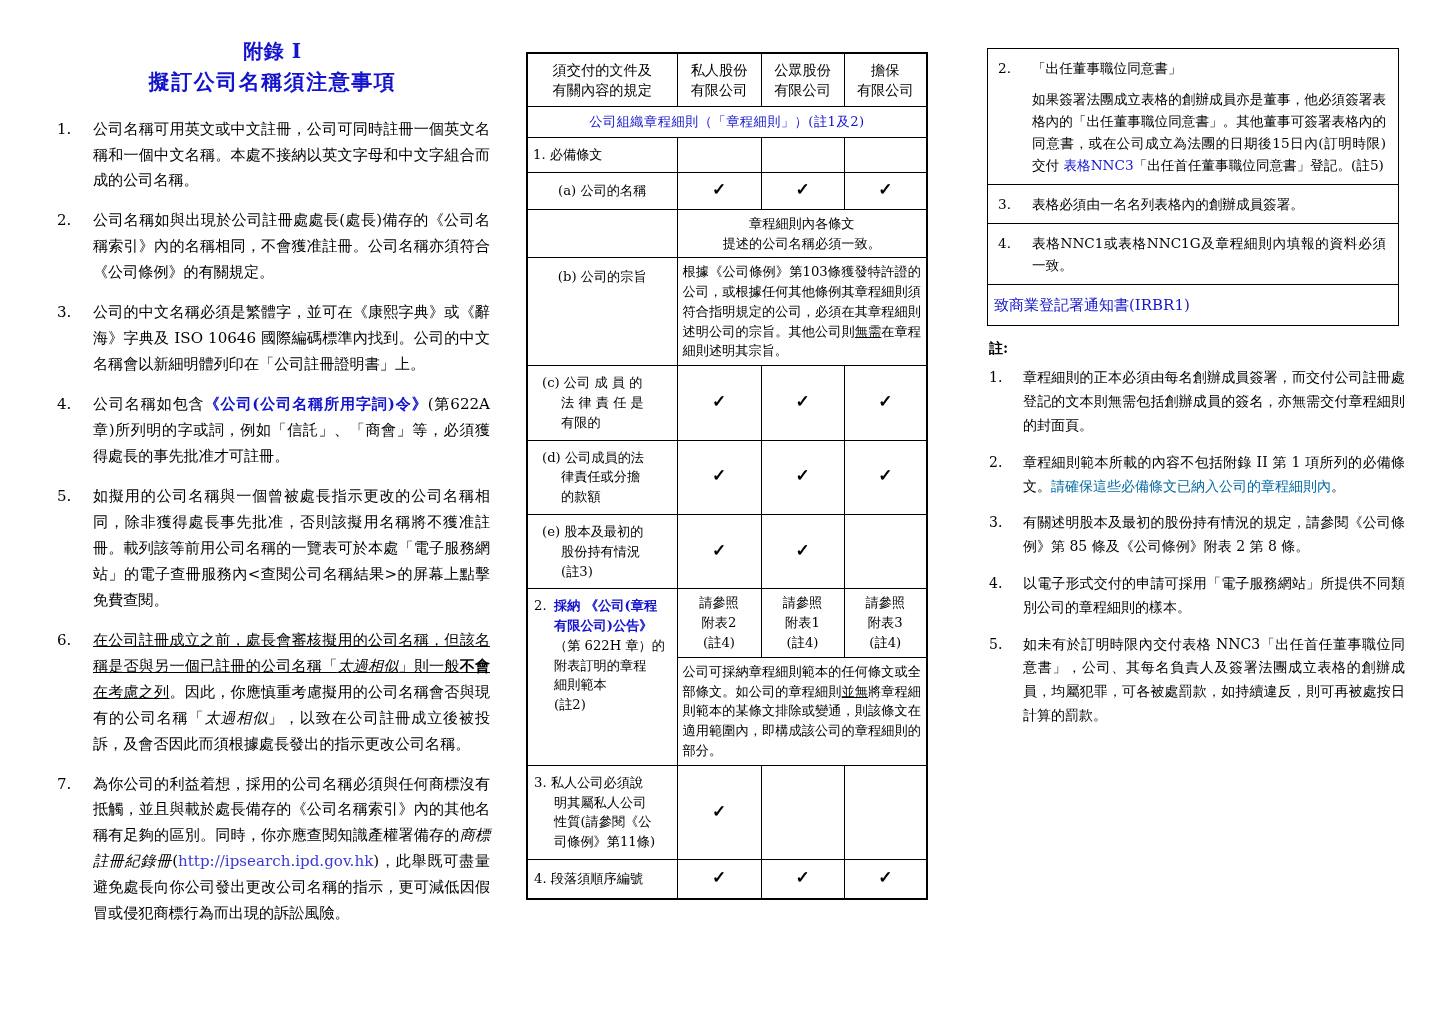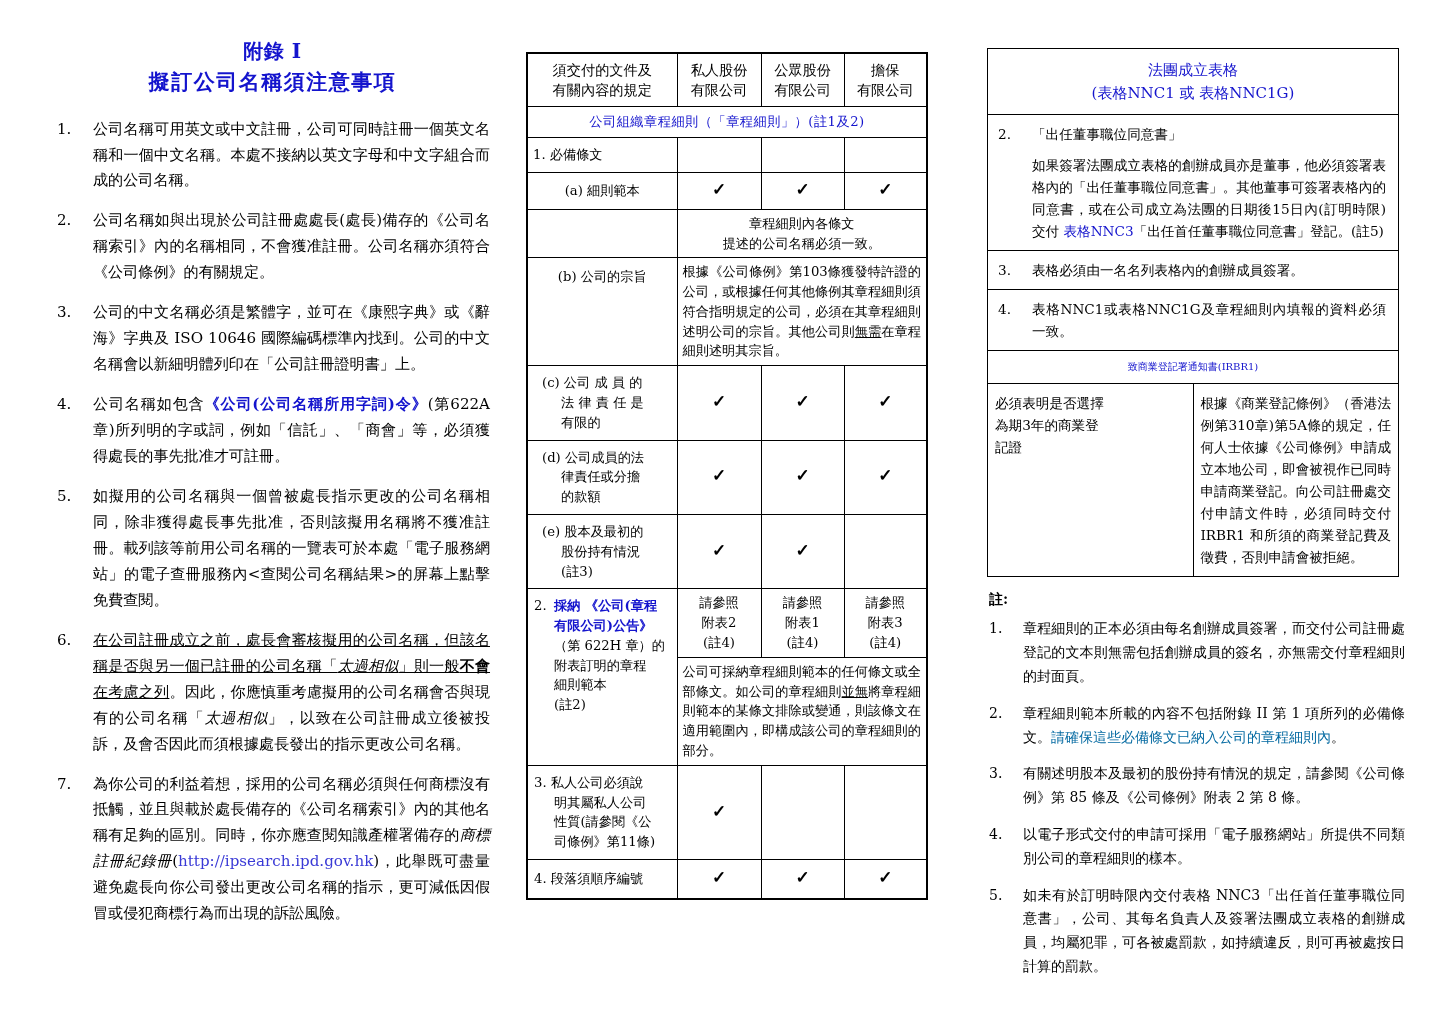--- a/index.html
+++ b/index.html
@@ -129,23 +129,22 @@
     vertical-align: top;
   }
   table.rt td.title {
     text-align: center;
     color: #1414cd;
     font-size: 15px;
     line-height: 1.5;
     padding: 10px 6px;
   }
   table.rt td.bar {
-    text-align: center;
     color: #1414cd;
-    font-size: 10px;
+    font-size: 15px;
     padding: 8px 6px;
   }
   .rnum {
     display: inline-block;
     width: 34px;
     vertical-align: top;
   }
   .rbody { display: inline-block; width: calc(100% - 36px); vertical-align: top; text-align: justify; text-justify: inter-ideograph;}
   .sub { margin-top: 9px; }
   .notes-hd { font-weight: bold; font-size: 14px; margin: 14px 0 8px 2px; }
@@ -230,21 +229,21 @@
         </tr>
 
         <tr>
           <td class="lbl" style="padding:7px 5px;">1. 必備條文</td>
           <td></td>
           <td></td>
           <td></td>
         </tr>
 
         <tr>
-          <td class="ctr" style="padding:8px 5px;">(a) 細則範本</td>
+          <td class="ctr" style="padding:8px 5px;">(a) 公司的名稱</td>
           <td class="ctr"><span class="check">✓</span></td>
           <td class="ctr"><span class="check">✓</span></td>
           <td class="ctr"><span class="check">✓</span></td>
         </tr>
 
         <tr>
           <td></td>
           <td class="ctrpara" colspan="3">
             <span>章程細則內各條文</span><br>
             <span>提述的公司名稱必須一致。</span>
@@ -359,26 +358,20 @@
           <td class="ctr"><span class="check">✓</span></td>
         </tr>
       </tbody>
     </table>
   </div>
 
   <div class="col col-right">
     <table class="rt">
       <tbody>
         <tr>
-          <td class="title" colspan="2">
-            <span>法團成立表格</span><br>
-            <span>(表格NNC1 或 表格NNC1G)</span>
-          </td>
-        </tr>
-        <tr>
           <td colspan="2">
             <span class="rnum">2.</span><span class="rbody">
               <span>「出任董事職位同意書」</span>
               <span class="sub" style="display:block">
                 <span>如果簽署法團成立表格的創辦成員亦是董事，他必須簽署表格內的「出任董事職位同意書」。其他董事可簽署表格內的同意書，或在公司成立為法團的日期後15日內(訂明時限)交付 </span><span class="blue">表格NNC3</span><span>「出任首任董事職位同意書」登記。(註5)</span>
               </span>
             </span>
           </td>
         </tr>
         <tr>
@@ -387,28 +380,20 @@
           </td>
         </tr>
         <tr>
           <td colspan="2">
             <span class="rnum">4.</span><span class="rbody">表格NNC1或表格NNC1G及章程細則內填報的資料必須一致。</span>
           </td>
         </tr>
         <tr>
           <td class="bar" colspan="2">致商業登記署通知書(IRBR1)</td>
         </tr>
-        <tr>
-          <td style="width:150px;padding:8px 4px 8px 7px;">
-            <span class="spread" style="display:inline-block;width:142px">必須表明是否選擇</span>
-            <span class="spread" style="display:inline-block;width:142px">為期3年的商業登</span>
-            <span style="display:inline-block;width:142px">記證</span>
-          </td>
-          <td class="justch" style="padding:8px 7px;">根據《商業登記條例》（香港法例第310章)第5A條的規定，任何人士依據《公司條例》申請成立本地公司，即會被視作已同時申請商業登記。向公司註冊處交付申請文件時，必須同時交付IRBR1 和所須的商業登記費及徵費，否則申請會被拒絕。</td>
-        </tr>
       </tbody>
     </table>
 
     <div class="notes-hd">註:</div>
 
     <ol class="numlist notes">
       <li>
         <span class="num">1.</span>
         <span>章程細則的正本必須由每名創辦成員簽署，而交付公司註冊處登記的文本則無需包括創辦成員的簽名，亦無需交付章程細則的封面頁。</span>
       </li>

